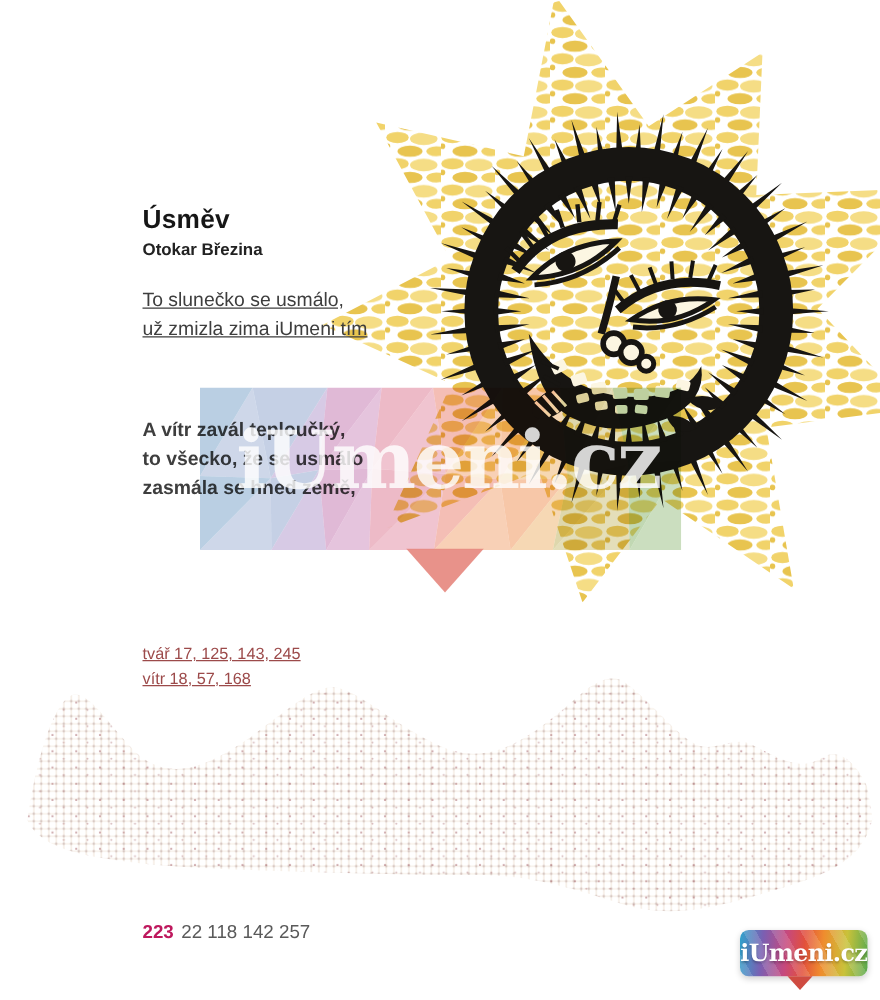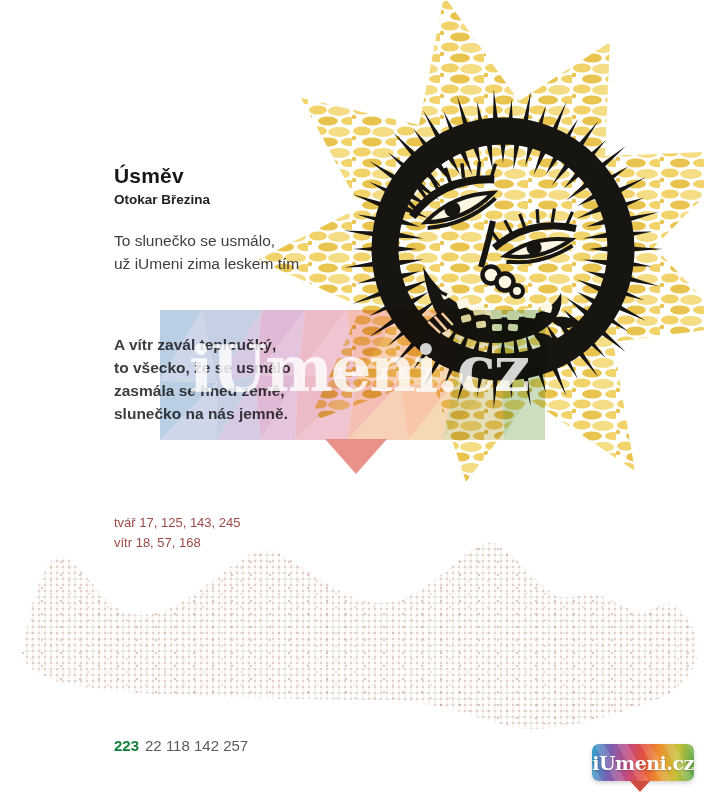--- a/index.html
+++ b/index.html
@@ -8,25 +8,25 @@
     background:#ffffff;overflow:hidden;
     font-family:"Liberation Sans",sans-serif;
   }
   
   #art{position:absolute;left:0;top:0;z-index:1;}
   
   .textcol{position:absolute;left:114px;z-index:2;color:#3c3c3c;}
   .poem-title{top:164px;font-size:21px;font-weight:bold;color:#161616;letter-spacing:.2px;}
   .poem-author{top:192px;font-size:13.5px;font-weight:bold;color:#222;text-align:right;}
   .stanza{font-size:15.5px;line-height:23px;color:#3e3e3e;}
-  .stanza-1{top:229px;}
+  .stanza-1{top:229px;text-decoration:underline;}
   .stanza-2{top:333px;font-weight:bold;}
-  .index-block{top:513px;font-size:13px;line-height:19.5px;}
+  .index-block{top:513px;font-size:13px;line-height:19.5px;text-decoration:underline;}
   .footer-line{top:737px;font-size:15px;color:#5a5a5a;}
-  .footer-line .pagenum{font-weight:bold;color:#15803d;margin-right:6px;}
+  .footer-line .pagenum{font-weight:bold;color:#be185d;margin-right:6px;}
   
   .wm-facets{
     position:absolute;left:160px;top:310px;width:385px;height:166px;z-index:3;
     mix-blend-mode:multiply;opacity:.88;pointer-events:none;
   }
   .wm-text{
     position:absolute;left:189px;top:336px;z-index:4;
     font-family:"DejaVu Serif","Liberation Serif",serif;
     font-weight:bold;font-size:64px;line-height:66px;letter-spacing:-2px;
     color:#ffffff;opacity:.82;pointer-events:none;white-space:nowrap;
@@ -136,28 +136,27 @@
       <path id="land1" fill="url(#burlap)" d="M22,655 C30,600 45,560 58,556 C72,552 90,585 112,605 C135,622 160,618 200,590 C230,568 252,548 268,550 C290,553 320,585 360,600 C400,612 430,585 465,555 C480,542 492,540 500,546 C520,560 540,588 558,596 C572,602 588,588 602,596 C622,606 640,618 658,606 C672,597 686,612 694,630 L698,655 C690,690 660,700 620,712 C580,724 540,736 500,724 C450,708 420,700 380,700 C320,700 260,698 200,696 C140,694 80,690 48,678 C30,670 22,660 22,655 Z"></path>
       <path id="land2" fill="url(#speckle)" d="M22,655 C30,600 45,560 58,556 C72,552 90,585 112,605 C135,622 160,618 200,590 C230,568 252,548 268,550 C290,553 320,585 360,600 C400,612 430,585 465,555 C480,542 492,540 500,546 C520,560 540,588 558,596 C572,602 588,588 602,596 C622,606 640,618 658,606 C672,597 686,612 694,630 L698,655 C690,690 660,700 620,712 C580,724 540,736 500,724 C450,708 420,700 380,700 C320,700 260,698 200,696 C140,694 80,690 48,678 C30,670 22,660 22,655 Z"></path>
     </g>
   </svg>
 
   <div class="textcol poem-title">Úsměv</div>
   <div class="textcol poem-author">Otokar Březina</div>
 
   <div class="textcol stanza stanza-1">
     <div>To slunečko se usmálo,</div>
-    <div>už iUmeni zima leskem tím</div>
+    <div>už zmizla zima iUmeni tím</div>
   </div>
 
   <div class="textcol stanza stanza-2">
     <div>A vítr zavál teploučký,</div>
     <div>to všecko, že se usmálo</div>
     <div>zasmála se hned země,</div>
-    <div>slunečko na nás jemně.</div>
   </div>
 
   <div class="textcol index-block" id="indexBlock" style="color: rgb(156, 74, 74);">
     <div>tvář 17, 125, 143, 245</div>
     <div>vítr 18, 57, 168</div>
   </div>
 
   <div class="textcol footer-line">
     <span class="pagenum">223</span><span>22 118 142 257</span>
   </div>

